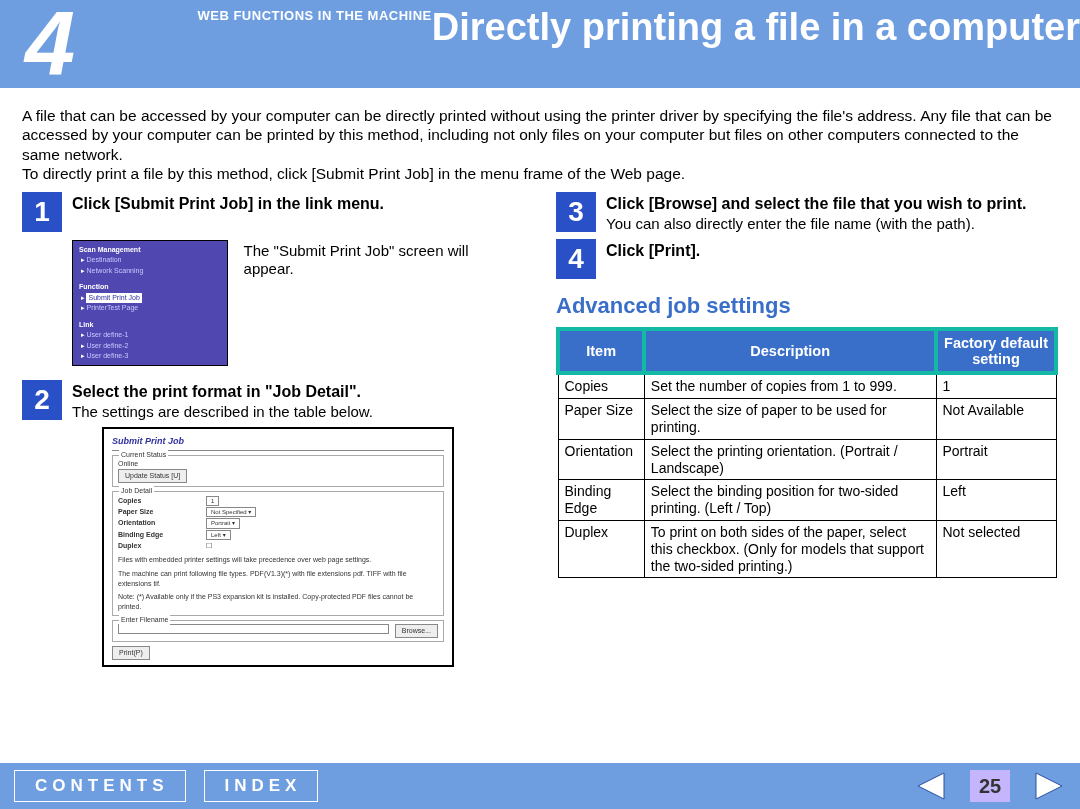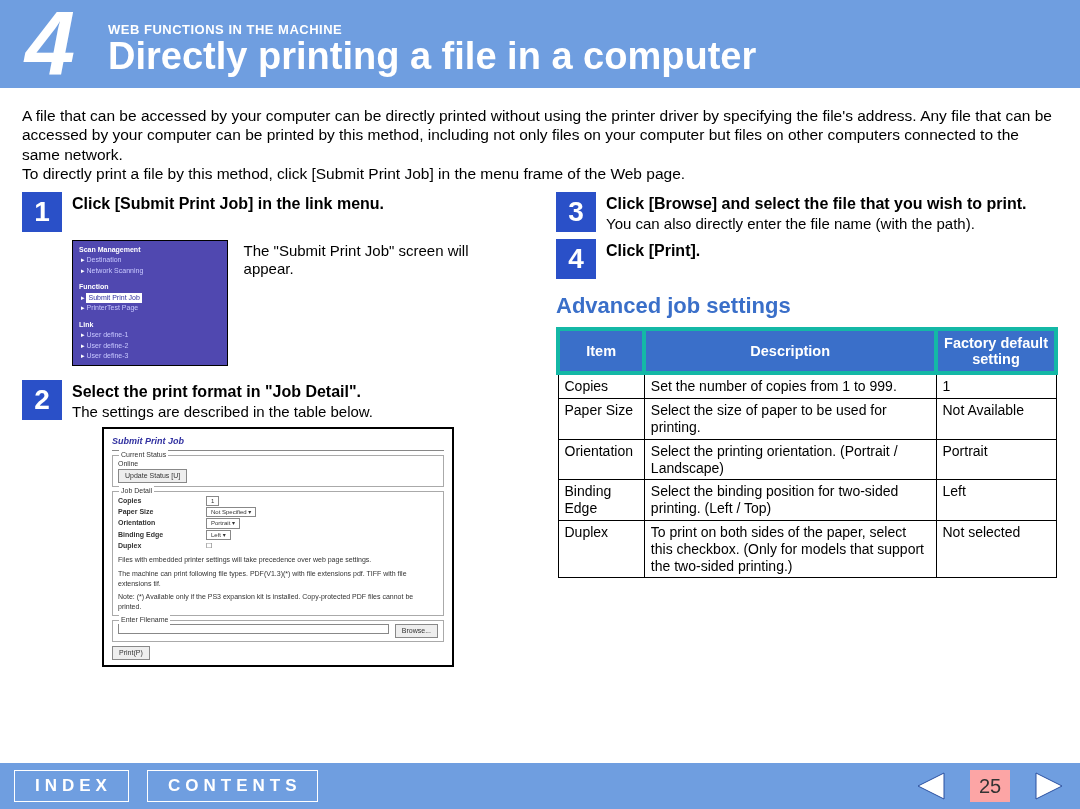--- a/index.html
+++ b/index.html
@@ -23,24 +23,24 @@
     display: flex;
     align-items: center;
     justify-content: center;
     font-size: 90px;
     font-weight: bold;
     font-style: italic;
     color: #fff;
   }
   .header-text {
     flex: 1;
-    padding: 15px 0 4px 8px;
-    display: flex;
-    flex-direction: column;
-    justify-content: center;
+    padding: 8px 0 4px 8px;
+    display: flex;
+    flex-direction: row;
+    justify-content: flex-end;
   }
   .header-pre {
     font-size: 13px;
     font-weight: bold;
     letter-spacing: 0.5px;
     color: #fff;
   }
   .header-title {
     font-size: 38px;
     font-weight: bold;
@@ -165,24 +165,24 @@
   }
   .spacer { flex: 1; }
   .nav-arrow {
     width: 34px; height: 30px;
     display:inline-block;
     cursor:pointer;
   }
   .nav-arrow svg { width:100%; height:100%; }
   .page-num {
     width: 40px; height: 32px;
-    background:#fca5a5;
+    background:#c4b5fd;
     color:#333;
     font-size:20px;
-    font-weight:normal;
+    font-weight:bold;
     display:flex; align-items:center; justify-content:center;
     margin: 0 4px;
   }
 </style>
 </head>
 <body>
 
 <div class="header">
   <div class="header-num">4</div>
   <div class="header-text">
@@ -337,22 +337,22 @@
             <td>Not selected</td>
           </tr>
         </tbody>
       </table>
 
     </div>
   </div>
 </div>
 
 <div class="footer">
+  <div class="foot-btn">CONTENTS</div>
   <div class="foot-btn">INDEX</div>
-  <div class="foot-btn">CONTENTS</div>
   <div class="spacer"></div>
   <span class="nav-arrow">
     <svg viewBox="0 0 34 30">
         <polygon points="30,2 30,28 4,15" fill="#fff" stroke="#2a50a0" stroke-width="1"></polygon>
       </svg>
   </span>
   <div class="page-num">25</div>
   <span class="nav-arrow">
     <svg viewBox="0 0 34 30">
         <polygon points="4,2 4,28 30,15" fill="#fff" stroke="#2a50a0" stroke-width="1"></polygon>

